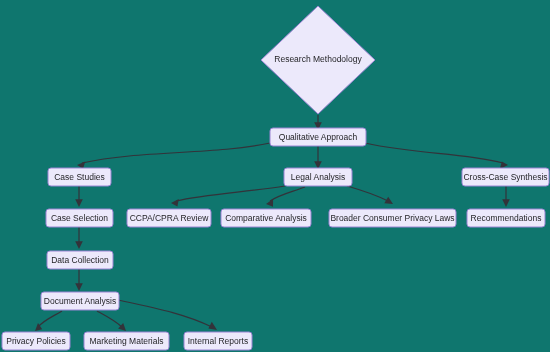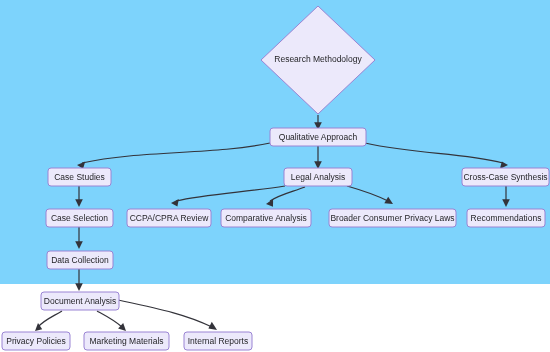--- a/index.html
+++ b/index.html
@@ -9,22 +9,22 @@
   }
   body {
     width: 550px;
     height: 352px;
     overflow: hidden;
     font-family: "Liberation Sans", sans-serif;
   }
   #diagram-root {
     position: relative;
     width: 550px;
-    height: 284px;
-    background: #7dd3fc;
+    height: 352px;
+    background: #0f766e;
   }
   svg#flowchart {
     display: block;
     width: 550px;
     height: 352px;
   }
   .node-rect {
     fill: #ece9fb;
     stroke: #9a84d4;
     stroke-width: 1;

